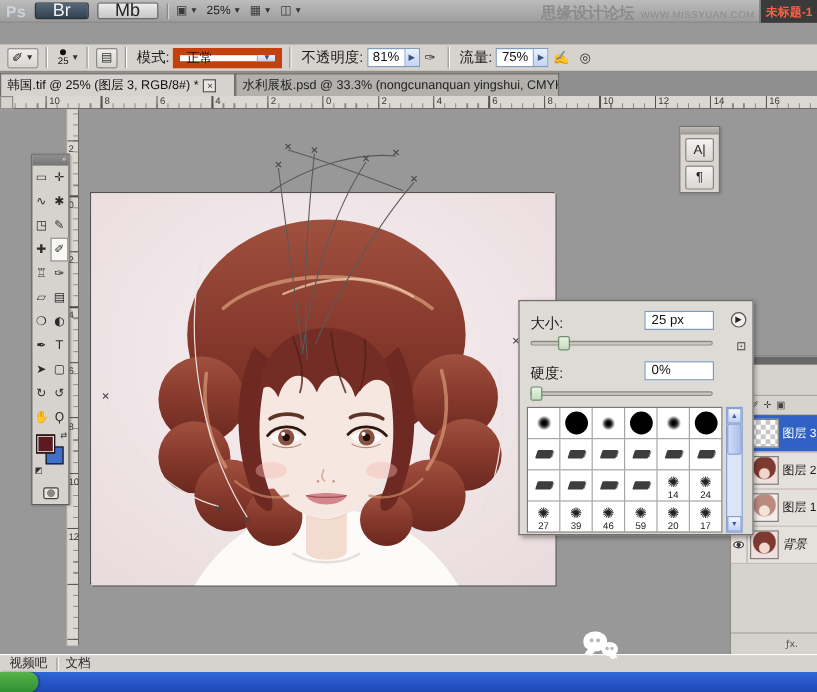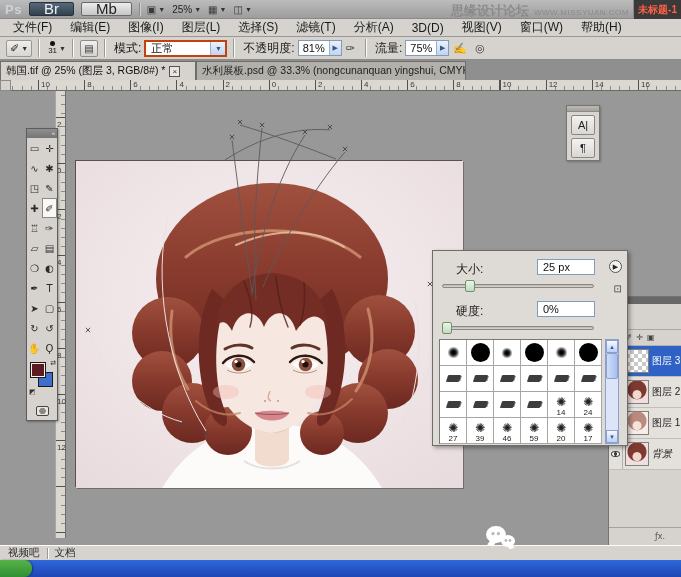--- a/index.html
+++ b/index.html
@@ -39,21 +39,21 @@
   .toolslot{display:flex;align-items:center;gap:2px;padding:1px 3px;border:1px solid #9a9894;
     background:linear-gradient(#efeeec,#d8d6d1);border-radius:2px;}
   .toolslot .g{font-size:11px;}
   .dn7{font-size:7px;color:#333;}
   .bpreview{display:flex;flex-direction:column;align-items:center;line-height:1;margin:0 2px;}
   .bpreview .dot{width:5px;height:5px;border-radius:50%;background:#111;margin-bottom:1px;}
   .bpreview .v{font-size:8px;}
   .sqbtn{width:18px;height:17px;border:1px solid #8e8c88;background:linear-gradient(#f0efed,#d6d4cf);
     font-size:10px;display:flex;align-items:center;justify-content:center;border-radius:2px;color:#333;}
   .olabel{margin:0 3px 0 2px;color:#1a1a1a;white-space:nowrap;}
-  .combo{display:flex;align-items:center;height:17px;border:2px solid #c2410c;background:#fff;}
+  .combo{display:flex;align-items:center;height:17px;border:6px solid #c2410c;background:#fff;}
   .combo .cv{padding:0 5px;font-size:11px;min-width:64px;}
   .combo .ar{width:15px;height:100%;background:linear-gradient(#eaf1fd,#c3d3f2);
     border-left:1px solid #9ab0d3;color:#39557f;font-size:7px;display:flex;align-items:center;justify-content:center;}
   .spin{display:flex;align-items:center;height:16px;border:1px solid #7f9db9;background:#fff;}
   .spin .cv{padding:0 4px;font-size:11px;min-width:28px;}
   .spin .ar{width:12px;height:100%;background:linear-gradient(#eaf1fd,#c3d3f2);
     border-left:1px solid #9ab0d3;color:#39557f;font-size:7px;display:flex;align-items:center;justify-content:center;}
   .oicon{font-size:11px;color:#333;margin:0 4px;}
 
   
@@ -111,21 +111,21 @@
 
   
   .canvas{position:absolute;left:75px;top:80px;width:387px;height:327px;border:1px solid #55534f;
     box-shadow:2px 2px 0 rgba(60,60,60,.45);background:#f2e8ea;z-index:1;}
   .canvas svg{display:block;}
   .pathsvg{position:absolute;left:60px;top:15px;width:420px;height:430px;z-index:3;pointer-events:none;}
 
   
   .bpopup{position:absolute;left:432px;top:170px;width:196px;height:196px;background:#dedbd6;
     border:1px solid #6f6d69;box-shadow:2px 2px 4px rgba(0,0,0,.35);z-index:30;font-size:12px;}
-  .bplabel{position:absolute;left:23px;color:#1a1a1a;}
+  .bplabel{position:absolute;left:9px;color:#1a1a1a;}
   .bpfield{position:absolute;left:104px;width:58px;height:16px;border:1px solid #7f9db9;background:#fff;
     font-size:11px;padding:1px 0 0 5px;}
   .bpmenu{position:absolute;right:5px;top:9px;width:13px;height:13px;border:1px solid #555;border-radius:50%;
     background:#f2f1ee;font-size:7px;line-height:11px;text-align:center;color:#222;}
   .bpnew{position:absolute;right:5px;top:32px;font-size:10px;color:#444;}
   .bptrack{position:absolute;left:9px;width:152px;height:4px;border:1px solid #8a8880;
     background:linear-gradient(#b9b6b0,#d9d6d1);border-radius:2px;}
   .bpthumb{position:absolute;top:-5px;width:10px;height:12px;background:linear-gradient(#e9f4e6,#c2dcbe);
     border:1px solid #6f8f6f;border-radius:2px;}
   .bgrid{position:absolute;left:6px;top:88px;width:163px;height:105px;background:#fff;
@@ -222,43 +222,30 @@
         <span>◫</span>
         <span class="dn">▼</span>
       </span>
     <span class="sitewm">
       <span class="nm">思缘设计论坛</span>
       <span class="url">www.missyuan.com</span>
     </span>
     <span class="untitled">未标题-1</span>
   </div>
 
-  <div class="menubar" id="menu">
-      <span class="menu-item">文件(F)</span>
-      <span class="menu-item">编辑(E)</span>
-      <span class="menu-item">图像(I)</span>
-      <span class="menu-item">图层(L)</span>
-      <span class="menu-item">选择(S)</span>
-      <span class="menu-item">滤镜(T)</span>
-      <span class="menu-item">分析(A)</span>
-      <span class="menu-item">3D(D)</span>
-      <span class="menu-item">视图(V)</span>
-      <span class="menu-item">窗口(W)</span>
-      <span class="menu-item">帮助(H)</span>
-    </div>
 
   <div class="optbar">
     <span class="toolslot">
         <span class="g">✐</span>
         <span class="dn7">▼</span>
       </span>
     <span class="osep"></span>
     <span class="bpreview">
         <span class="dot"></span>
-        <span class="v">31</span>
+        <span class="v">25</span>
       </span>
     <span class="dn7">▼</span>
     <span class="osep"></span>
     <span class="sqbtn">▤</span>
     <span class="osep"></span>
     <span class="olabel">模式:</span>
     <span class="combo">
         <span class="cv">正常</span>
         <span class="ar">▼</span>
       </span>

